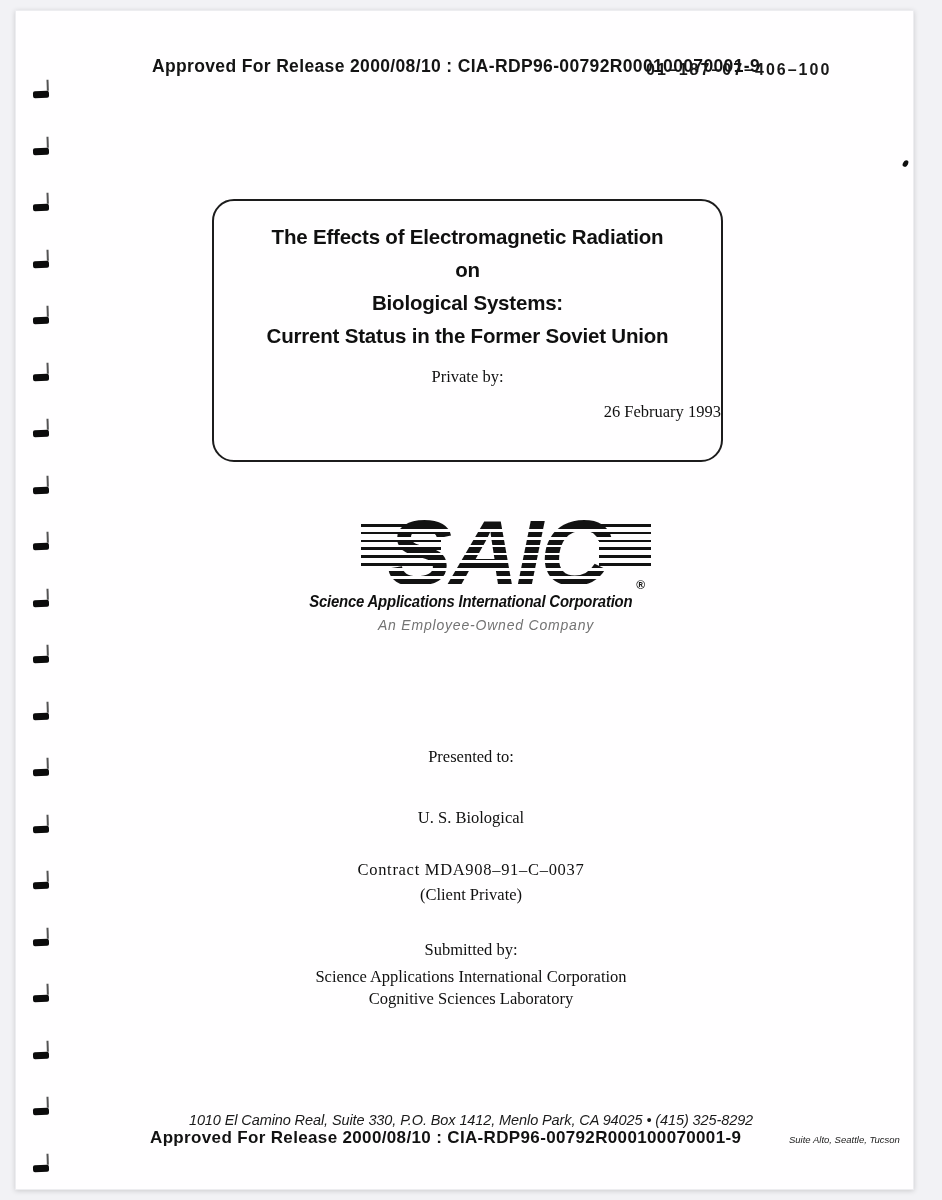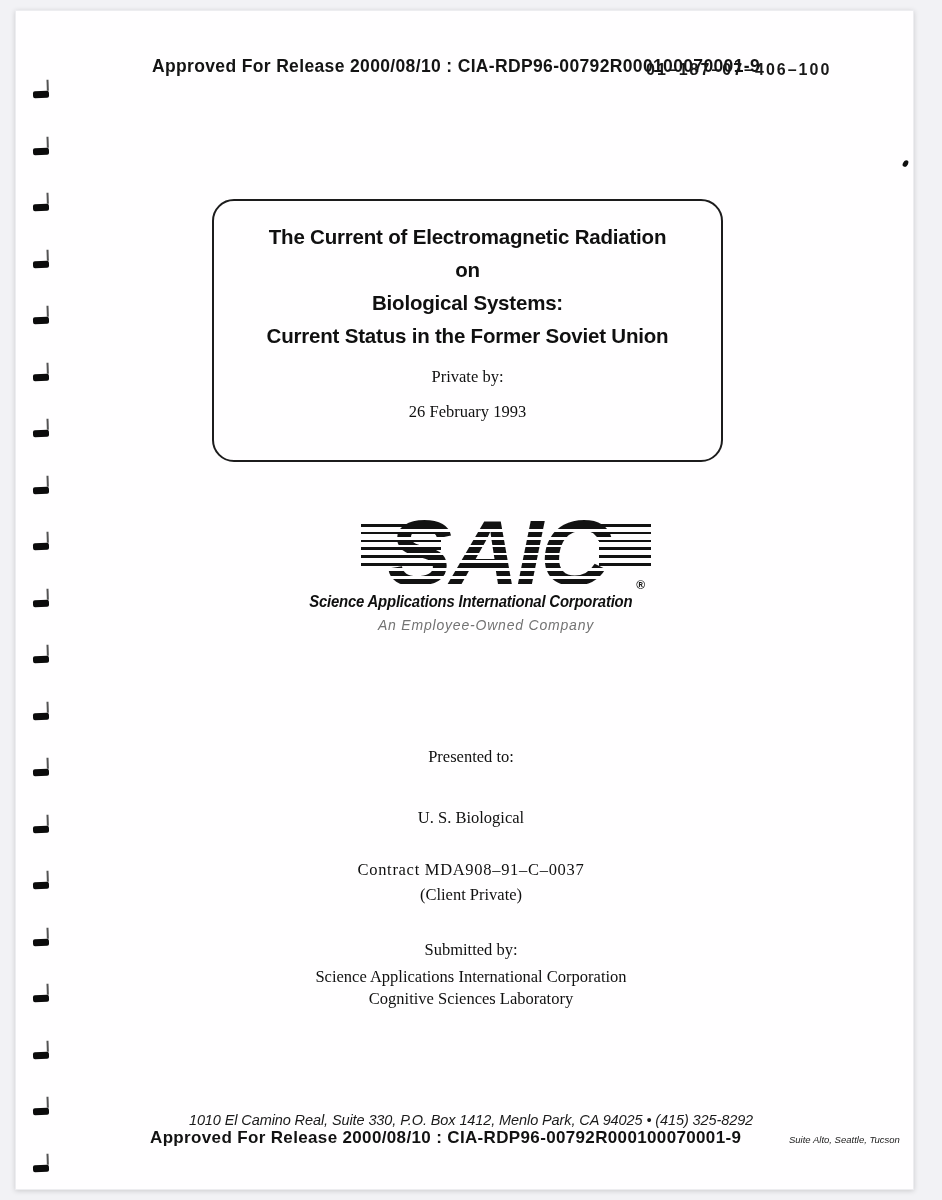--- a/index.html
+++ b/index.html
@@ -20,21 +20,21 @@
          background:#0b0b0b;opacity:.7;}
 
   
   .tbox{position:absolute;left:212px;top:199px;width:511px;height:263px;
         border:2px solid #1c1c1c;border-radius:22px;text-align:center;box-sizing:border-box;}
   .tline{font-weight:bold;font-size:20.5px;line-height:33px;letter-spacing:-.2px;color:#101010;}
   .tline:first-child{margin-top:19px;}
   .serif{font-family:"Liberation Serif",serif;font-size:16.5px;color:#101010;}
   .compiled{margin-top:15px;}
   .authors{margin-top:5px;letter-spacing:-.2px;}
-  .bdate{margin-top:15px;}
+  .bdate{margin-top:15px;text-align:right;}
 
   
   .logo-mark{position:absolute;left:361px;top:520px;width:290px;height:70px;}
   .speed{position:absolute;top:4px;height:47px;
          background:repeating-linear-gradient(to bottom,#121212 0 2.6px,transparent 2.6px 7.8px);}
   .speed.l{left:0;width:80px;}
   .speed.r{right:0;width:52px;}
   .saic{position:absolute;left:26px;bottom:4px;font-style:italic;font-weight:bold;
         font-size:92px;line-height:.72;letter-spacing:-3px;color:#121212;
         transform:scaleX(1.06);transform-origin:left bottom;}
@@ -87,21 +87,21 @@
       <div class="bmark" style="top: 1108px;"></div>
       <div class="bmark" style="top: 1164.5px;"></div>
     </div>
 
   <div class="txt hdr">Approved For Release 2000/08/10 : CIA-RDP96-00792R000100070001-9</div>
   <div class="txt stamp">01–187–07–406–100</div>
 
   <div class="speck"></div>
 
   <div class="tbox">
-    <div class="tline">The Current of Electromagnetic Radiation</div>
+    <div class="tline">The Effects of Electromagnetic Radiation</div>
     <div class="tline">on</div>
     <div class="tline">Biological Systems:</div>
     <div class="tline">Current Status in the Former Soviet Union</div>
     <div class="serif compiled">Private by:</div>
     <div class="serif bdate">26 February 1993</div>
   </div>
 
   <div class="logo-mark">
     <div class="speed l"></div>
     <div class="speed r"></div>

